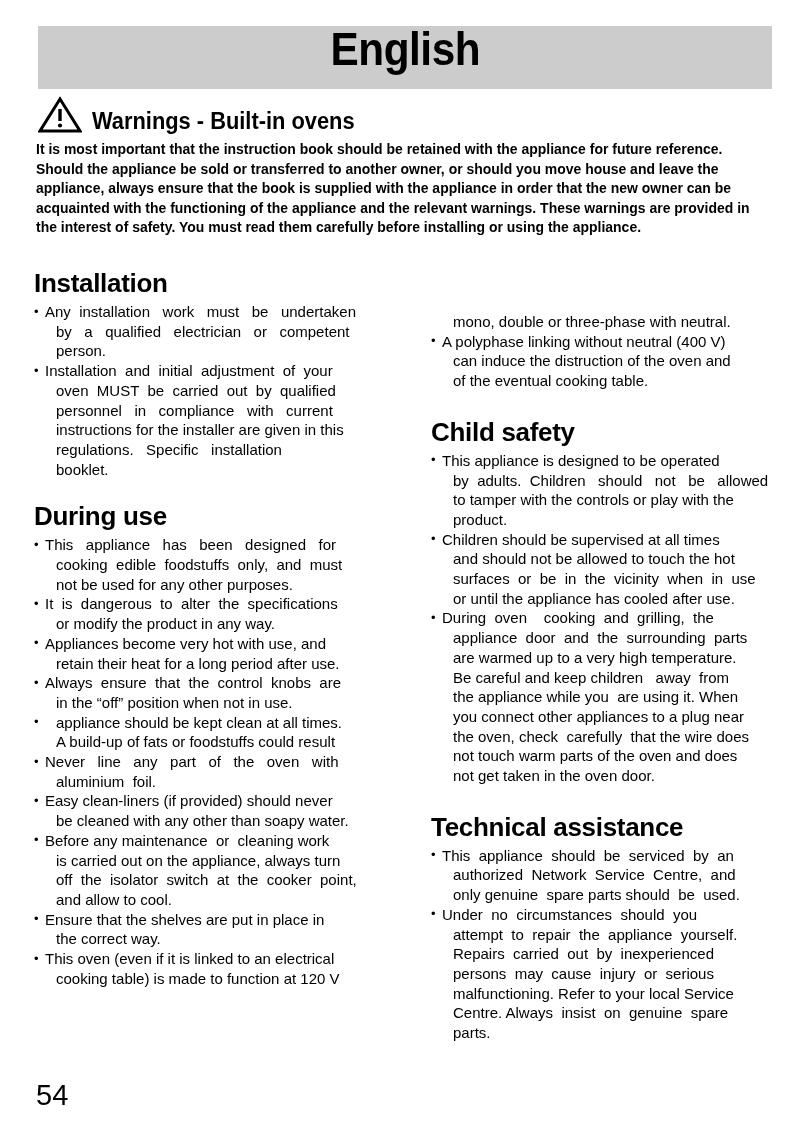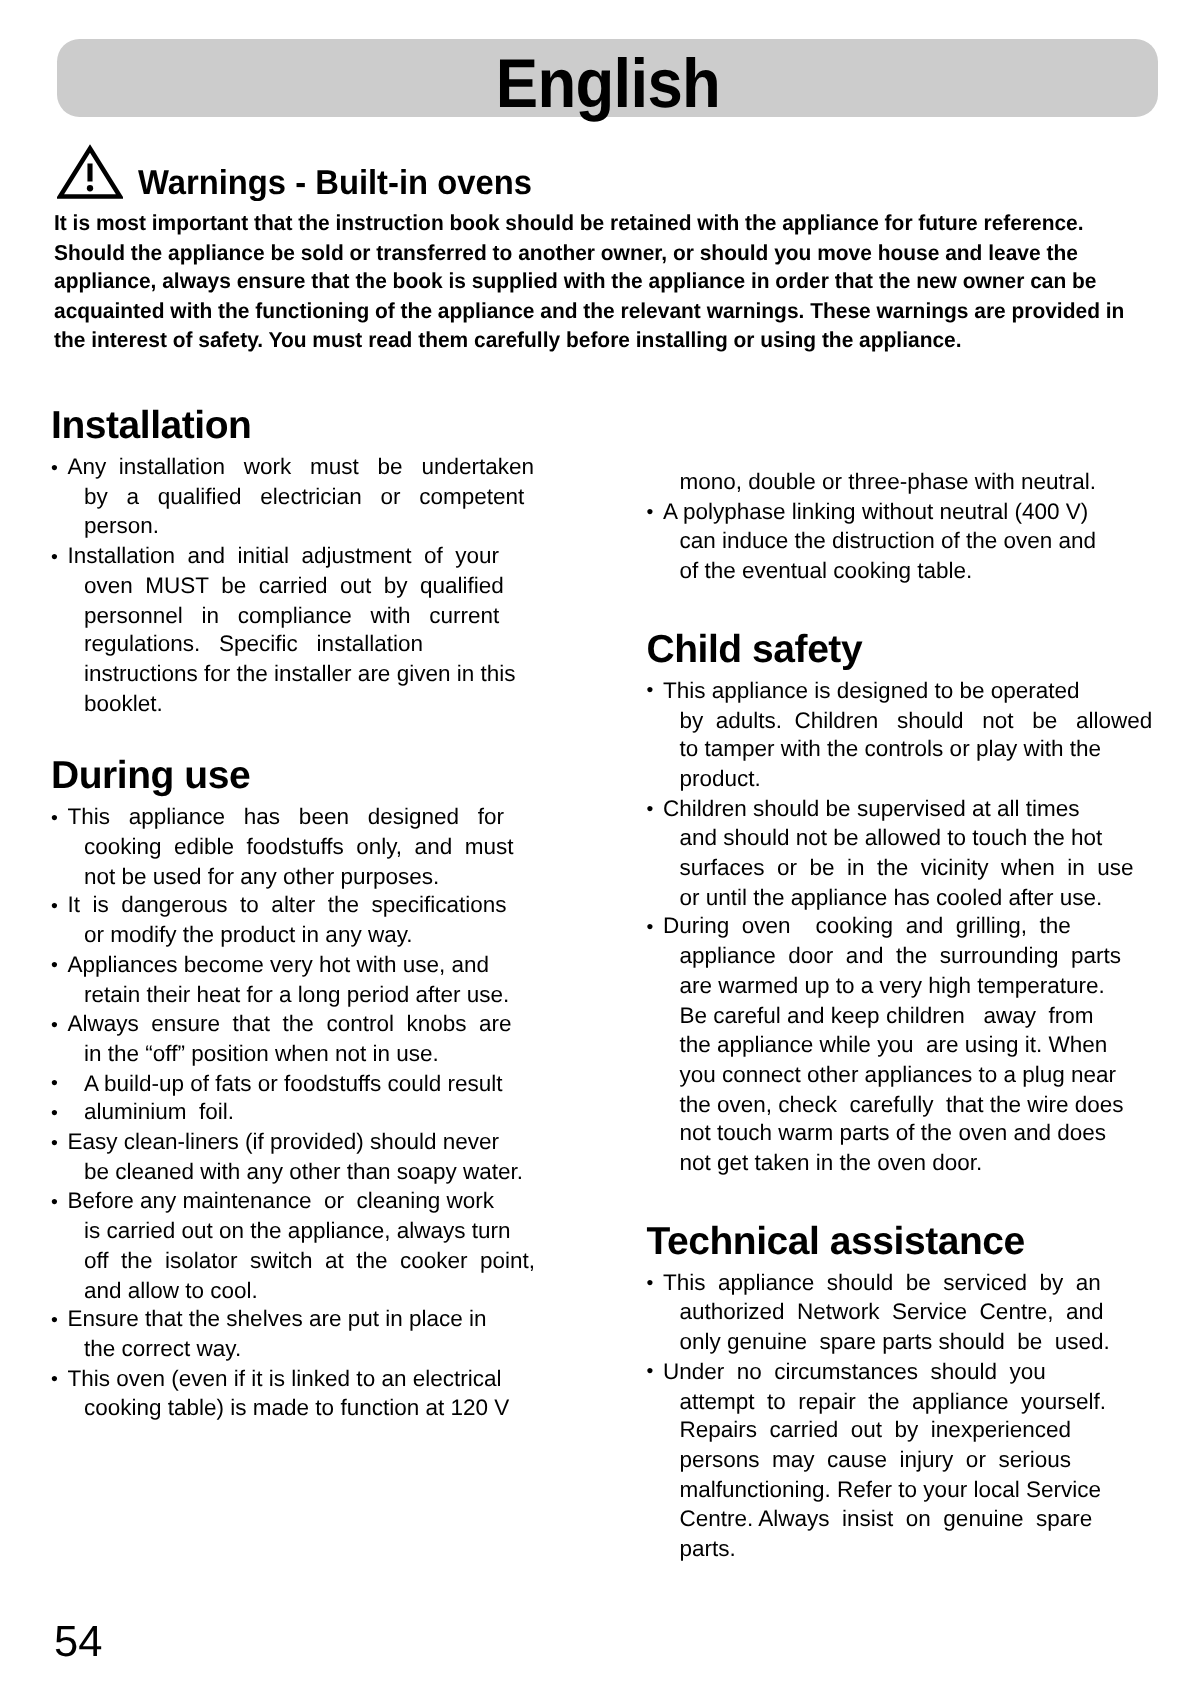--- a/index.html
+++ b/index.html
@@ -23,26 +23,25 @@
     box-sizing: border-box;
     padding: 0;
   }
 
   
   .lang-band {
     position: absolute;
     left: 38px;
     top: 26px;
     width: 734px;
-    height: 52px;
+    height: 63px;
     background: #cccccc;
     display: flex;
-    align-items: flex-end;
+    align-items: flex-start;
     justify-content: center;
-    border-radius: 15px;
   }
   .lang-title {
     font-size: 46px;
     font-weight: bold;
     letter-spacing: -0.5px;
     line-height: 46px;
     transform: scaleX(0.92);
   }
 
   
@@ -182,22 +181,22 @@
       <ul class="bullets">
           <li>
             <span class="ln">Any  installation   work   must   be   undertaken</span>
             <span class="ln ind">by   a   qualified   electrician   or   competent</span>
             <span class="ln ind">person.</span>
           </li>
           <li>
             <span class="ln">Installation  and  initial  adjustment  of  your</span>
             <span class="ln ind">oven  MUST  be  carried  out  by  qualified</span>
             <span class="ln ind">personnel   in   compliance   with   current</span>
+            <span class="ln ind">instructions for the installer are given in this</span>
             <span class="ln ind">regulations.   Specific   installation</span>
-            <span class="ln ind">instructions for the installer are given in this</span>
             <span class="ln ind">booklet.</span>
           </li>
         </ul>
 
       <h2 class="sec gap-top">During  use</h2>
       <ul class="bullets">
           <li>
             <span class="ln">This   appliance   has   been   designed   for</span>
             <span class="ln ind">cooking  edible  foodstuffs  only,  and  must</span>
             <span class="ln ind">not be used for any other purposes.</span>
@@ -208,23 +207,25 @@
           </li>
           <li>
             <span class="ln">Appliances become very hot with use, and</span>
             <span class="ln ind">retain their heat for a long period after use.</span>
           </li>
           <li>
             <span class="ln">Always  ensure  that  the  control  knobs  are</span>
             <span class="ln ind">in the “off” position when not in use.</span>
           </li>
           <li>
+            <span class="ln ind">appliance should be kept clean at all times.</span>
             <span class="ln ind">A build-up of fats or foodstuffs could result</span>
           </li>
           <li>
+            <span class="ln">Never   line   any   part   of   the   oven   with</span>
             <span class="ln ind">aluminium  foil.</span>
           </li>
           <li>
             <span class="ln">Easy clean-liners (if provided) should never</span>
             <span class="ln ind">be cleaned with any other than soapy water.</span>
           </li>
           <li>
             <span class="ln">Before any maintenance  or  cleaning work</span>
             <span class="ln ind">is carried out on the appliance, always turn</span>
             <span class="ln ind">off  the  isolator  switch  at  the  cooker  point,</span>

